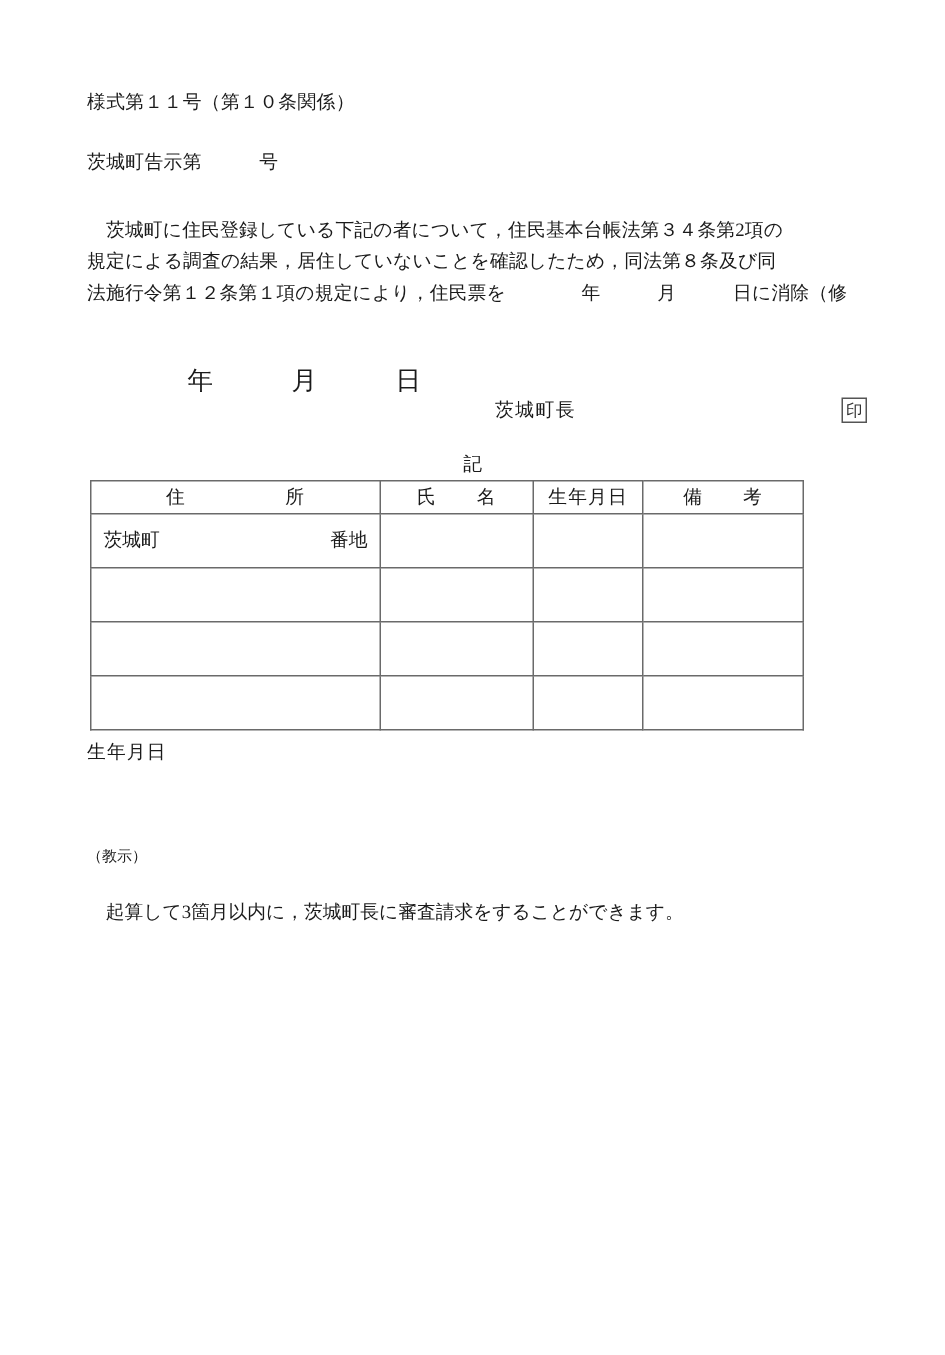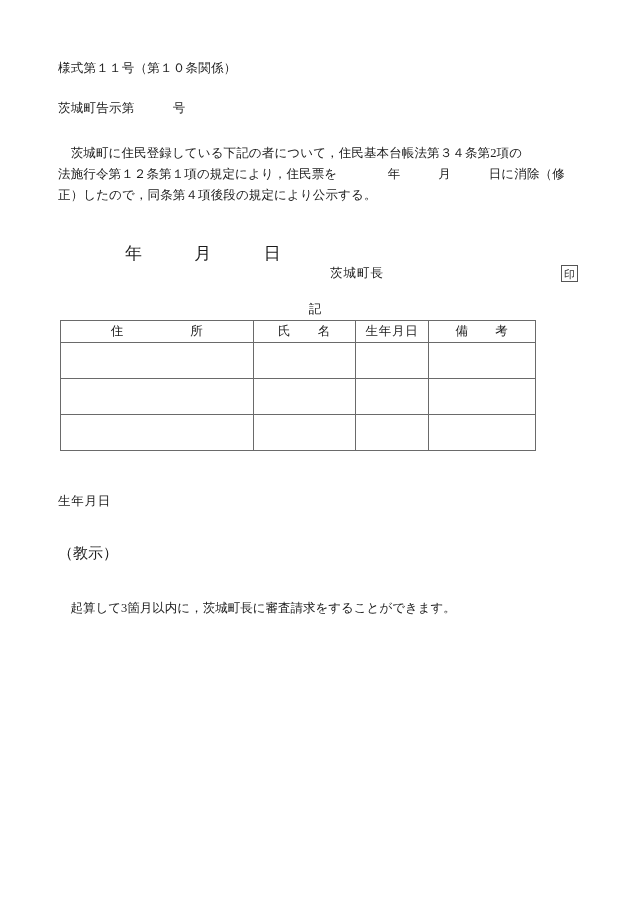--- a/index.html
+++ b/index.html
@@ -153,22 +153,22 @@
     top: 493px;
     font-size: 12.5px;
     letter-spacing: 0.06em;
     white-space: pre;
   }
 
   
   .kyouji-label {
     position: absolute;
     left: 58px;
-    top: 544px;
-    font-size: 15px;
+    top: 564px;
+    font-size: 10px;
     white-space: pre;
   }
   .kyouji-body {
     position: absolute;
     left: 58px;
     top: 598px;
     width: 520px;
     font-size: 12.5px;
     line-height: 21px;
   }
@@ -182,22 +182,22 @@
 
 <div id="page">
   <div class="doc">
 
     <div class="line form-no">様式第１１号（第１０条関係）</div>
 
     <div class="line notice-no">茨城町告示第　　　号</div>
 
     <div class="body-para">
       <span class="prow">　茨城町に住民登録している下記の者について，住民基本台帳法第３４条第2項の</span>
+      <span class="prow">規定による調査の結果，居住していないことを確認したため，同法第８条及び同</span>
       <span class="prow">法施行令第１２条第１項の規定により，住民票を　　　　年　　　月　　　日に消除（修</span>
-      <span class="prow">正）したので，同条第４項後段の規定により公示する。</span>
     </div>
 
     <div class="line date-line">年　　　月　　　日</div>
 
     <div class="signature-row">
       <span class="sign-name">茨城町長</span>
       <span class="seal-box">印</span>
     </div>
 
     <div class="ki-label">記</div>
@@ -214,20 +214,31 @@
           <th>住　　　　　所</th>
           <th>氏　　名</th>
           <th>生年月日</th>
           <th>備　　考</th>
         </tr>
       </thead>
       <tbody>
         <tr>
           <td>
             <div class="addr-cell">
+              <span class="addr-town">茨城町</span>
+              <span class="addr-banchi">番地</span>
+            </div>
+          </td>
+          <td></td>
+          <td></td>
+          <td></td>
+        </tr>
+        <tr>
+          <td>
+            <div class="addr-cell">
               <span class="addr-town"></span>
               <span class="addr-banchi"></span>
             </div>
           </td>
           <td></td>
           <td></td>
           <td></td>
         </tr>
         <tr>
           <td>

